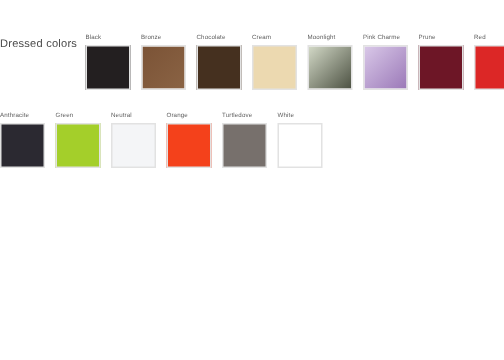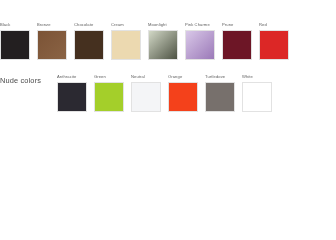--- a/index.html
+++ b/index.html
@@ -71,20 +71,21 @@
     box-sizing: border-box;
     border: 1px solid #e2e2e2;
   }
 </style>
 </head>
 <body style="background: rgb(255, 255, 255);">
 
 <div class="palette-page">
 
   <div class="color-row row-dressed">
+    <div class="row-heading" style="color: rgb(74, 74, 74);">Dressed colors</div>
     <div class="swatch-list">
 
       <div class="swatch-item">
         <div class="swatch-label" style="color: rgb(94, 94, 94);">Black</div>
         <div class="swatch-chip" style="background: rgb(35, 31, 32); border-color: rgb(226, 226, 226);"></div>
       </div>
 
       <div class="swatch-item">
         <div class="swatch-label" style="color: rgb(94, 94, 94);">Bronze</div>
         <div class="swatch-chip" style="background: linear-gradient(135deg, rgb(123, 83, 54) 0%, rgb(138, 99, 68) 100%); border-color: rgb(226, 226, 226);"></div>
@@ -117,21 +118,20 @@
 
       <div class="swatch-item">
         <div class="swatch-label" style="color: rgb(94, 94, 94);">Red</div>
         <div class="swatch-chip" style="background: rgb(220, 39, 38); border-color: rgb(226, 226, 226);"></div>
       </div>
 
     </div>
   </div>
 
   <div class="color-row row-nude">
-    <div class="row-heading" style="color: rgb(74, 74, 74);">Nude colors</div>
     <div class="swatch-list">
 
       <div class="swatch-item">
         <div class="swatch-label" style="color: rgb(94, 94, 94);">Anthracite</div>
         <div class="swatch-chip" style="background: rgb(43, 41, 49); border-color: rgb(226, 226, 226);"></div>
       </div>
 
       <div class="swatch-item">
         <div class="swatch-label" style="color: rgb(94, 94, 94);">Green</div>
         <div class="swatch-chip" style="background: rgb(164, 207, 42); border-color: rgb(226, 226, 226);"></div>

